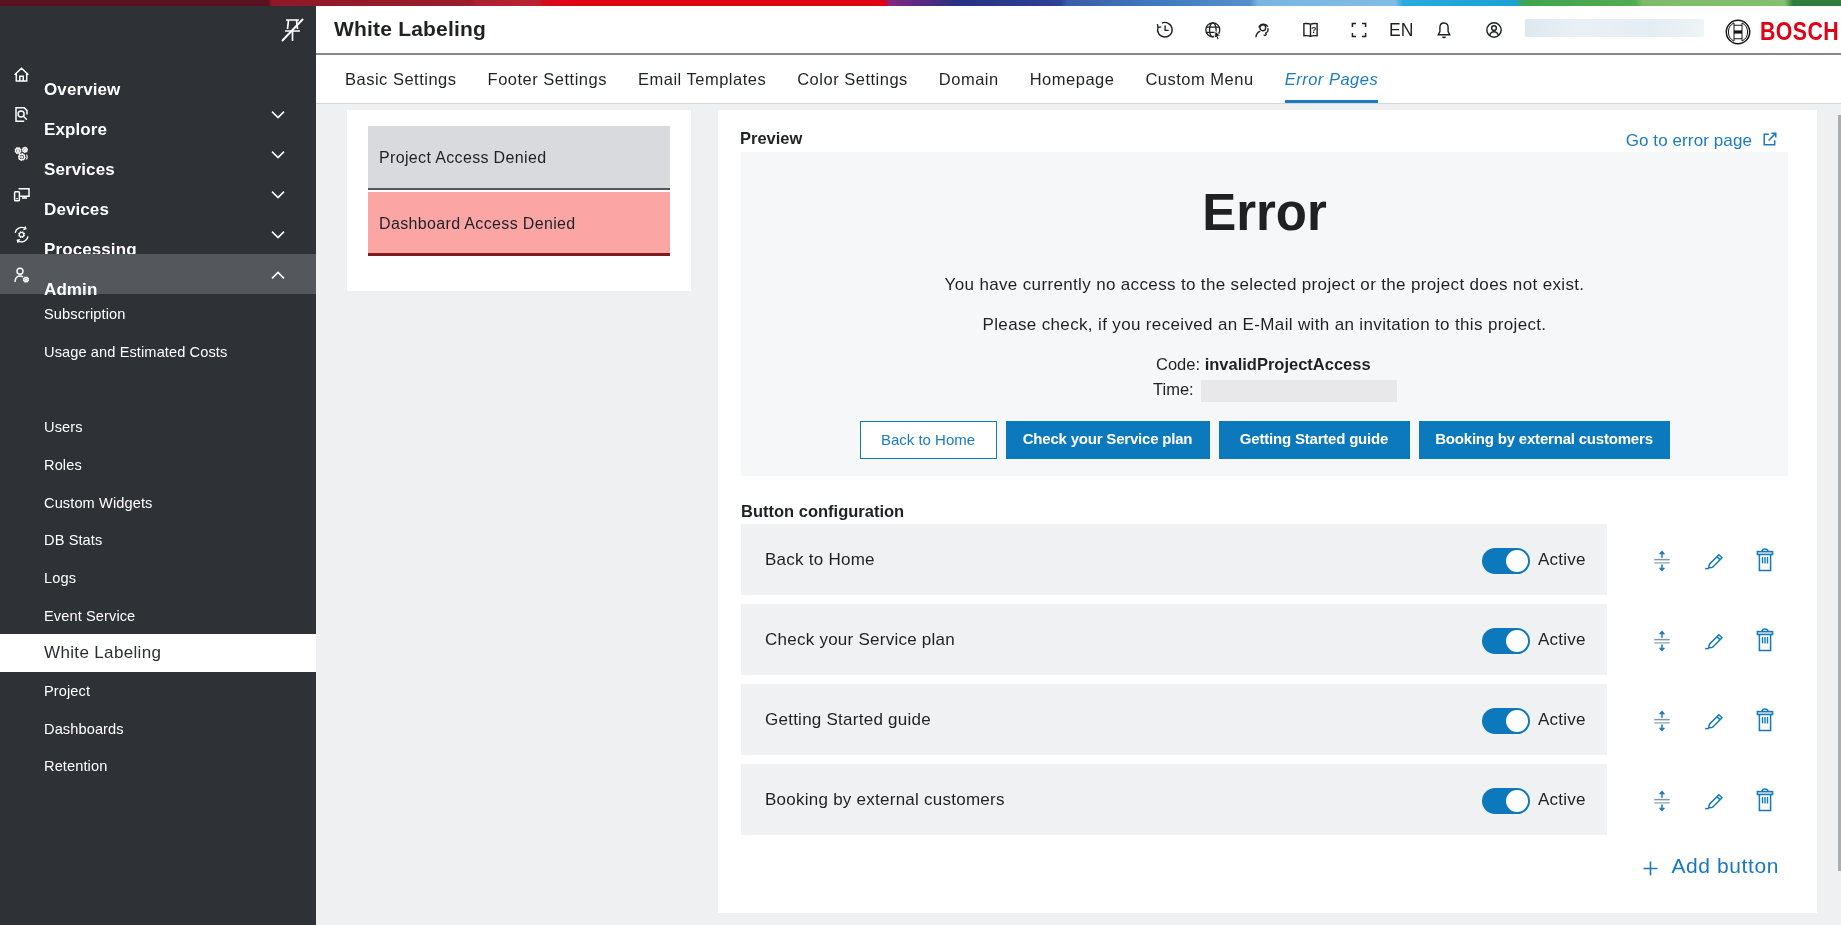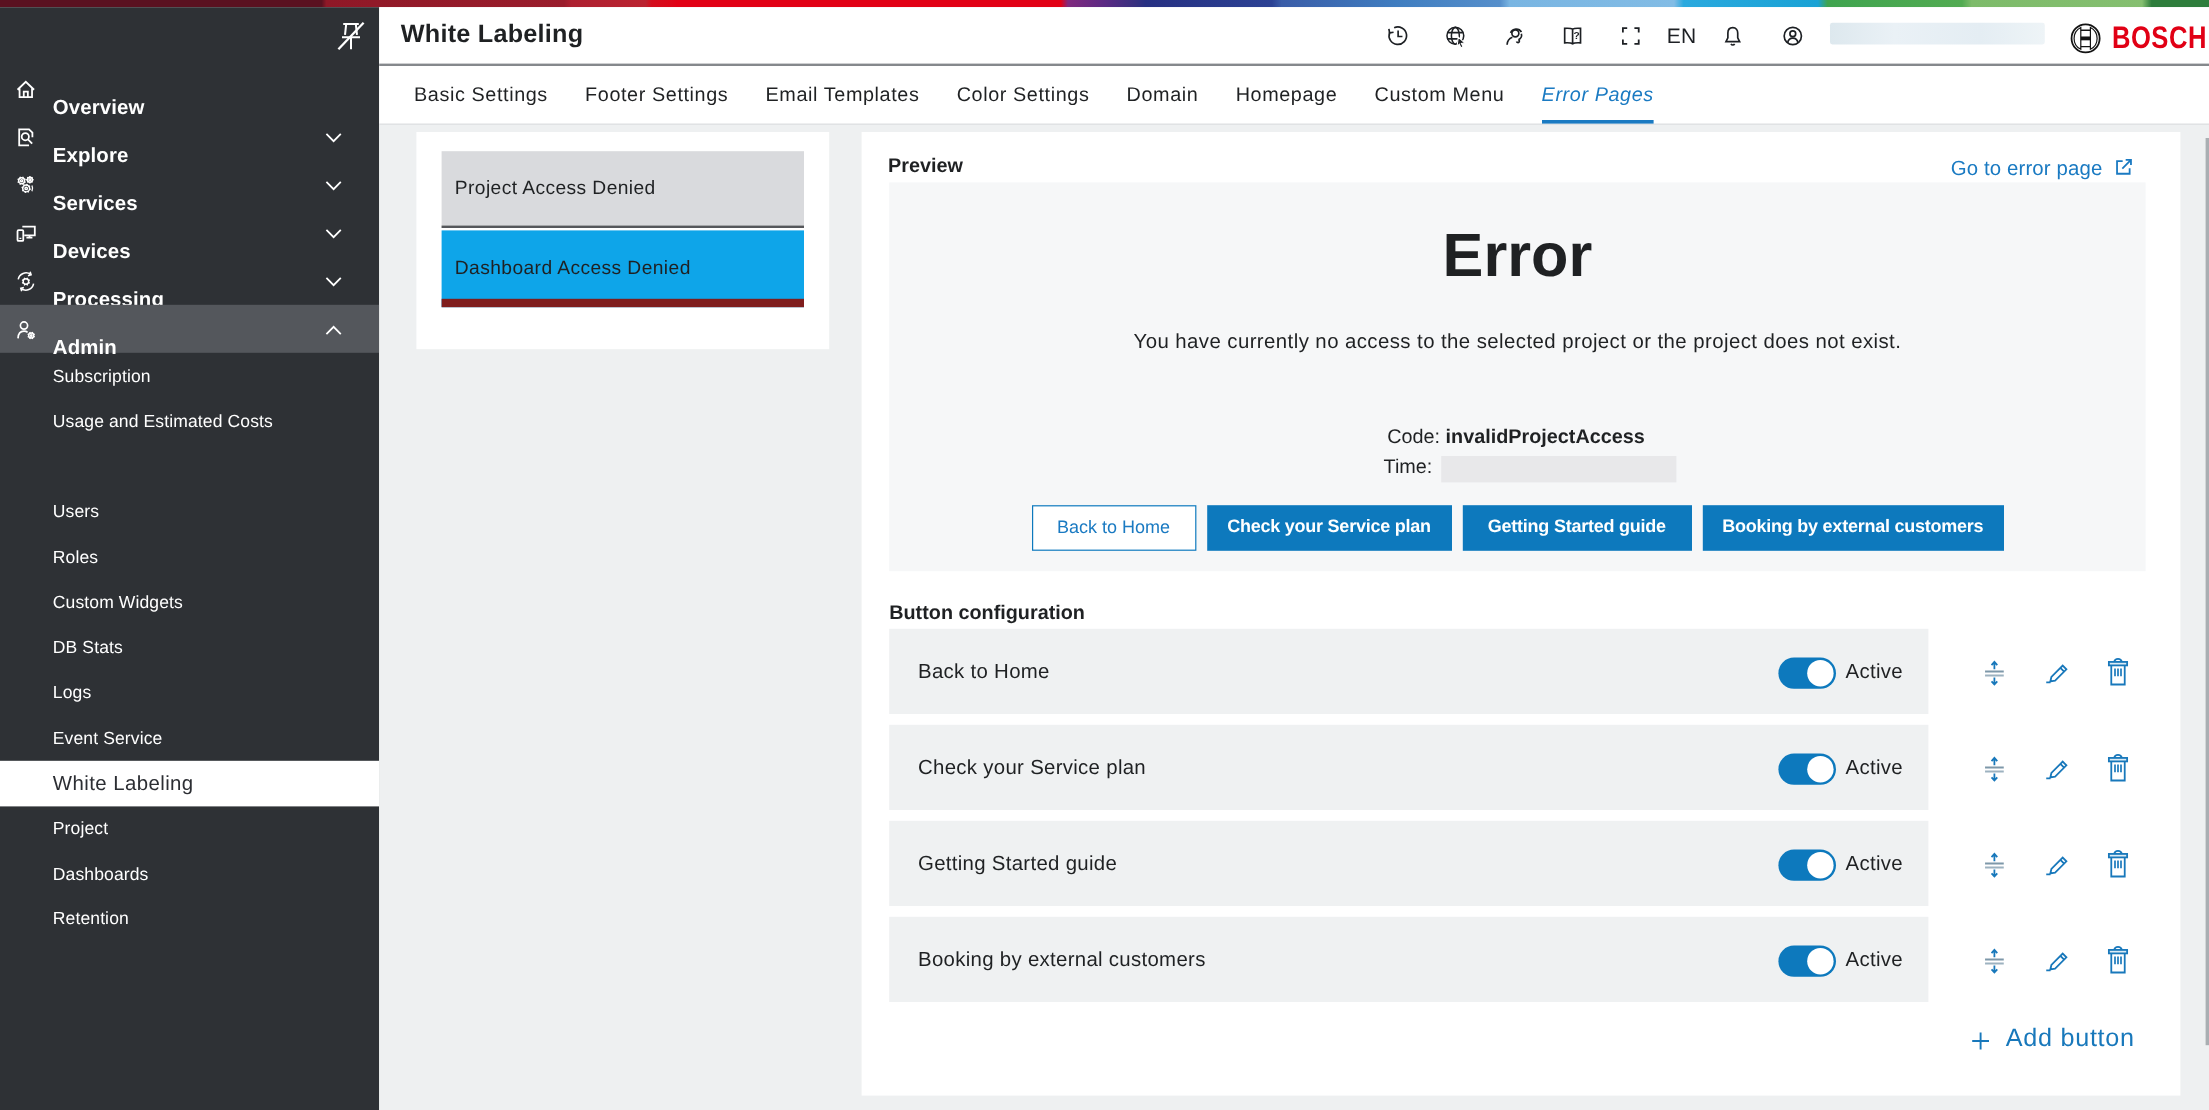--- a/index.html
+++ b/index.html
@@ -45,21 +45,21 @@
   font-size:16.5px; color:#1f2123; letter-spacing:.5px; }
 .tab.act { color:#1a7ac2;font-style:italic; }
 .tab.act::after { content:""; position:absolute; left:0; right:0; bottom:0; height:3px; background:#1a7ac2; }
 
 
 .content { position:absolute; left:316px; top:104px; width:1525px; height:821px; background:#eef0f1; }
 .listpanel { position:absolute; left:31px; top:6px; width:344px; height:181px; background:#fff; }
 .litem { position:absolute; left:21px; width:302px; height:64px; font-size:16px; font-weight:400; letter-spacing:.35px; }
 .litem span { position:absolute; left:11px; line-height:64px; }
 .litem.sel { top:16px; background:#d9dadd; border-bottom:2px solid #55575b; }
-.litem.n2 { top:82px; background:#0ea5e9; border-bottom:7px solid #7f1d1d; }
+.litem.n2 { top:82px; background:#fca5a5; border-bottom:3px solid #7f1d1d; }
 
 .mainpanel { position:absolute; left:402px; top:6px; width:1099px; height:803px; background:#fff; }
 .phead { position:absolute; left:22px; top:19px; font-size:16.5px; font-weight:700; }
 .golink { position:absolute; right:38px; top:20px; color:#1a7ac2; font-size:17px; letter-spacing:.1px; }
 .golink svg { vertical-align:-2px; margin-left:9px; }
 .pbox { position:absolute; left:23px; top:42px; width:1047px; height:324px; background:#f6f7f8; text-align:center; }
 .pbox h1 { position:absolute; left:0; width:100%; top:35px; font-size:51px; font-weight:700; letter-spacing:0; line-height:1; }
 .pline1 { position:absolute; left:0; width:100%; top:123px; font-size:17px; letter-spacing:.35px; }
 .pline2 { position:absolute; left:0; width:100%; top:163px; font-size:17px; letter-spacing:.35px; }
 .pcode { position:absolute; left:415px; top:203px; font-size:16.5px; text-align:left; }
@@ -260,20 +260,21 @@
   </div>
   <div class="mainpanel">
     <div class="phead">Preview</div>
     <div class="golink">Go to error page<svg width="18" height="18" viewBox="0 0 18 18" fill="none" stroke="#1a7ac2" stroke-width="1.5">
           <path d="M13.7 10.2 V14.8 H3.2 V4.3 H7.9"></path>
           <path d="M7.6 10.5 L14.6 3.4 M10.4 3.2 H14.8 V7.6"></path>
         </svg></div>
     <div class="pbox">
       <h1>Error</h1>
       <div class="pline1">You have currently no access to the selected project or the project does not exist.</div>
+      <div class="pline2">Please check, if you received an E-Mail with an invitation to this project.</div>
       <div class="pcode">Code: <b>invalidProjectAccess</b></div>
       <div class="ptime">Time:<span class="blur"></span></div>
       <div class="btnrow">
         <span class="btn ghost" style="width:137px">Back to Home</span><span class="btn" style="width:204px">Check your Service plan</span><span class="btn" style="width:191px">Getting Started guide</span><span class="btn" style="width:251px">Booking by external customers</span>
       </div>
     </div>
     <div class="bctitle">Button configuration</div>
     <div class="crow" style="top:414px">
         <span class="lbl">Back to Home</span>
         <span class="tgl"></span>

